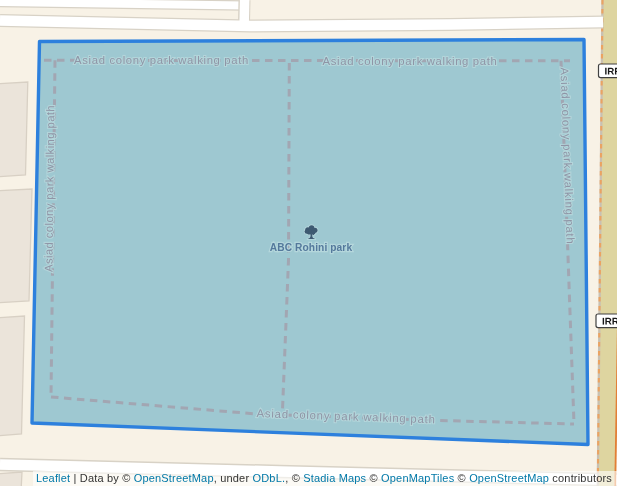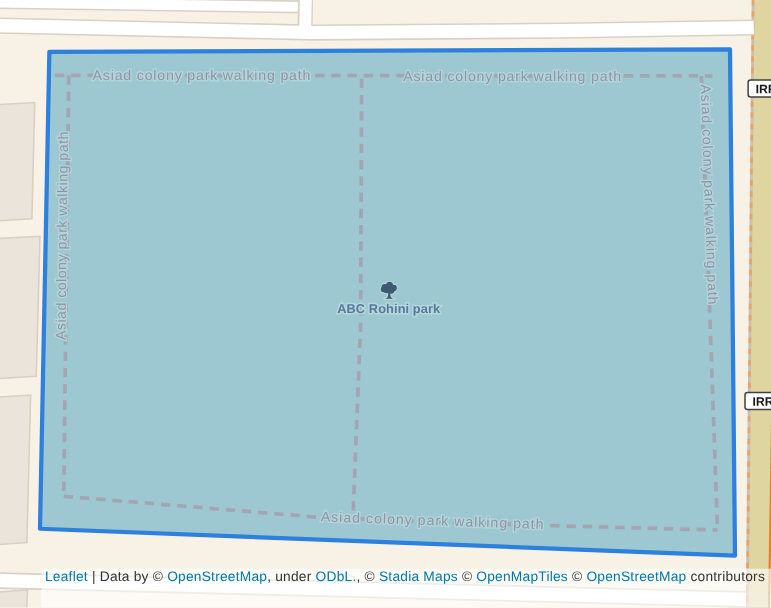--- a/index.html
+++ b/index.html
@@ -1,17 +1,17 @@
 <!DOCTYPE html>
 <html><head>
 <meta charset="utf-8">
 <style>
 html,body{margin:0;padding:0;}
 #map{position:relative;width:617px;height:486px;overflow:hidden;background:#f8f2e6;font-family:"Liberation Sans",sans-serif;}
-#attr{position:absolute;right:0;bottom:0;height:15px;line-height:15px;background:rgba(255,255,255,0.6);padding:0 5px 16px 3px;font-size:11px;letter-spacing:0.18px;color:#333;white-space:nowrap;}
+#attr{position:absolute;right:0;bottom:0;height:15px;line-height:15px;background:rgba(255,255,255,0.6);padding:0 5px 0 3px;font-size:11px;letter-spacing:0.18px;color:#333;white-space:nowrap;}
 #attr .lnk{color:#0078A8;}
 </style>
 </head>
 <body>
 
 <div id="map">
 <svg width="617" height="486" viewBox="0 0 617 486" xmlns="http://www.w3.org/2000/svg">
 
   <rect x="0" y="0" width="617" height="486" fill="#f8f2e6"></rect>
 

